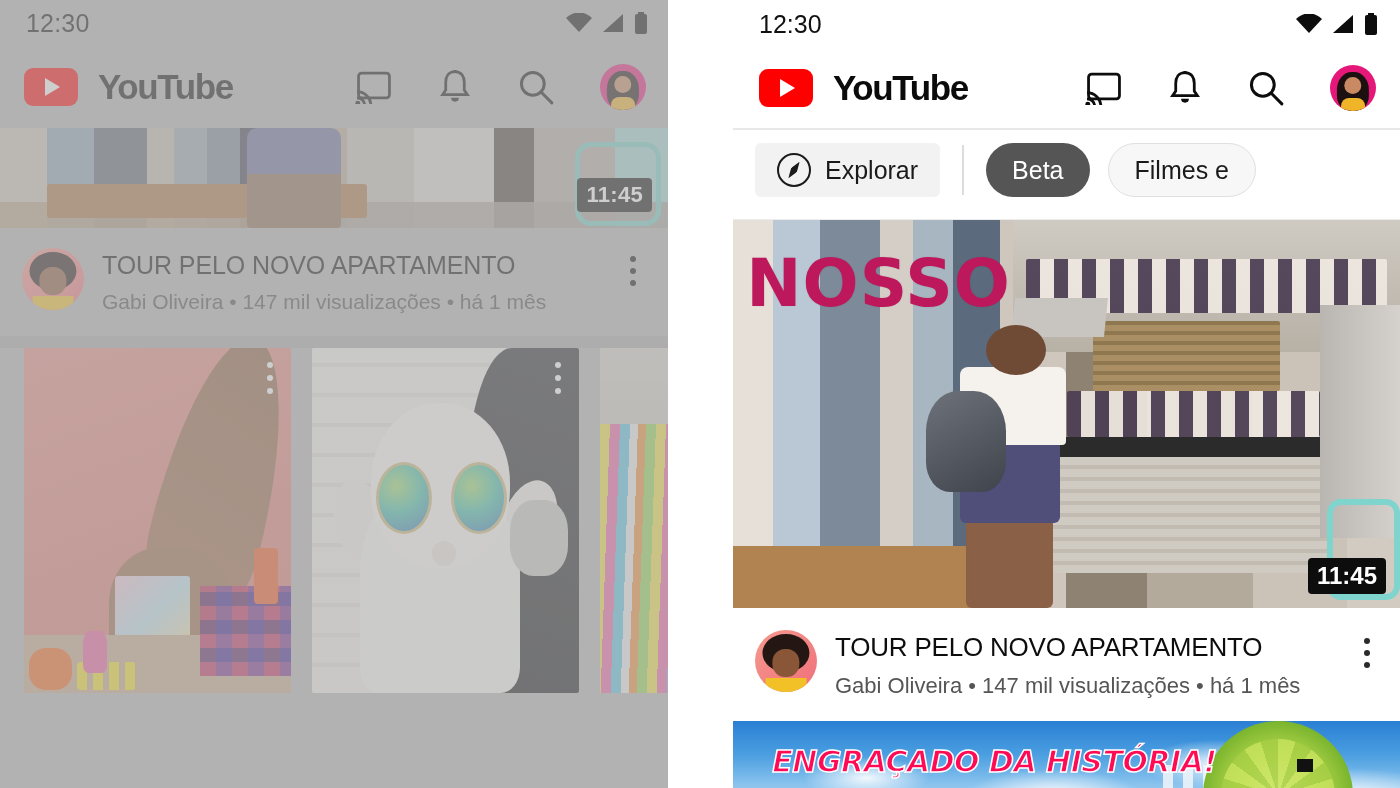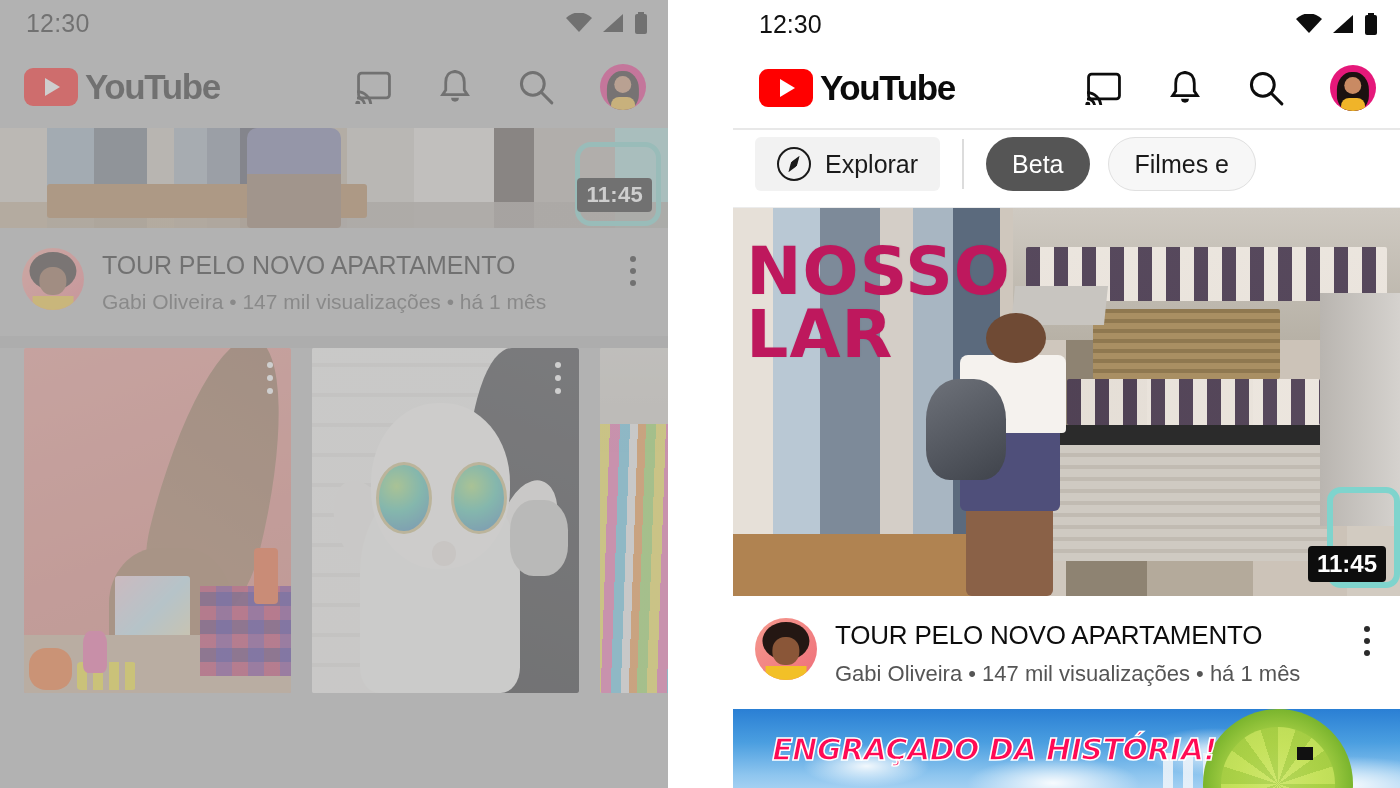--- a/index.html
+++ b/index.html
@@ -27,21 +27,21 @@
     display: flex; align-items: center; justify-content: space-between;
     padding: 0 20px 0 26px; background: transparent;
   }
   .statusbar .clock { font-size: 25px; font-weight: 400; color: #0d0d0d; letter-spacing: .2px; }
   .status-icons { display: flex; align-items: center; gap: 9px; }
 
   .ytbar {
     position: relative; height: 82px; width: 100%;
     display: flex; align-items: center; padding: 0 22px 0 24px;
   }
-  .yt-logo { display: flex; align-items: center; gap: 7px; }
+  .yt-logo { display: flex; align-items: center; gap: 20px; }
   .yt-play {
     width: 54px; height: 38px; background: #ff0000; border-radius: 9px;
     display: flex; align-items: center; justify-content: center;
   }
   .yt-play::after {
     content: ""; width: 0; height: 0;
     border-left: 15px solid #fff; border-top: 9px solid transparent; border-bottom: 9px solid transparent;
     margin-left: 3px;
   }
   .yt-word {
@@ -294,21 +294,21 @@
     padding: 0 22px 0 26px;
   }
   .r-statusbar .clock { font-size: 25px; color: #111; }
   .r-ytbar {
     height: 82px; display: flex; align-items: center; padding: 0 24px 0 26px;
     border-bottom: 2px solid #e8e8e8;
   }
   .r-ytbar .bar-actions { gap: 45px; }
 
   .chips-row {
-    display: flex; align-items: center; gap: 18px; height: 78px;
+    display: flex; align-items: center; gap: 18px; height: 90px;
     padding: 0 0 9px 22px; border-bottom: 1px solid #ececec; overflow: hidden;
   }
   .chip {
     height: 54px; border-radius: 27px; display: flex; align-items: center;
     padding: 0 26px; font-size: 25px; color: #1a1a1a; white-space: nowrap; flex: none;
   }
   .chip-explore {
     background: #f2f2f2; border-radius: 6px; gap: 14px; padding: 0 22px;
   }
   .compass {
@@ -676,21 +676,20 @@
         <div class="rk-table"></div>
         <div class="rk-person-leg"></div>
         <div class="rk-person-short"></div>
         <div class="rk-person-top"></div>
         <div class="rk-person-head"></div>
         <div class="rk-dog"></div>
         <div class="rk-chair"></div>
       </div>
       <div class="rk-textwrap">
         <span>NOSSO</span>
-        <span>LAR</span>
       </div>
       <div class="r-duration">11:45</div>
     </div>
 
     <div class="r-meta">
       <div class="ch-avatar">
         <div class="afro"></div>
         <div class="ff"></div>
         <div class="tt"></div>
       </div>

